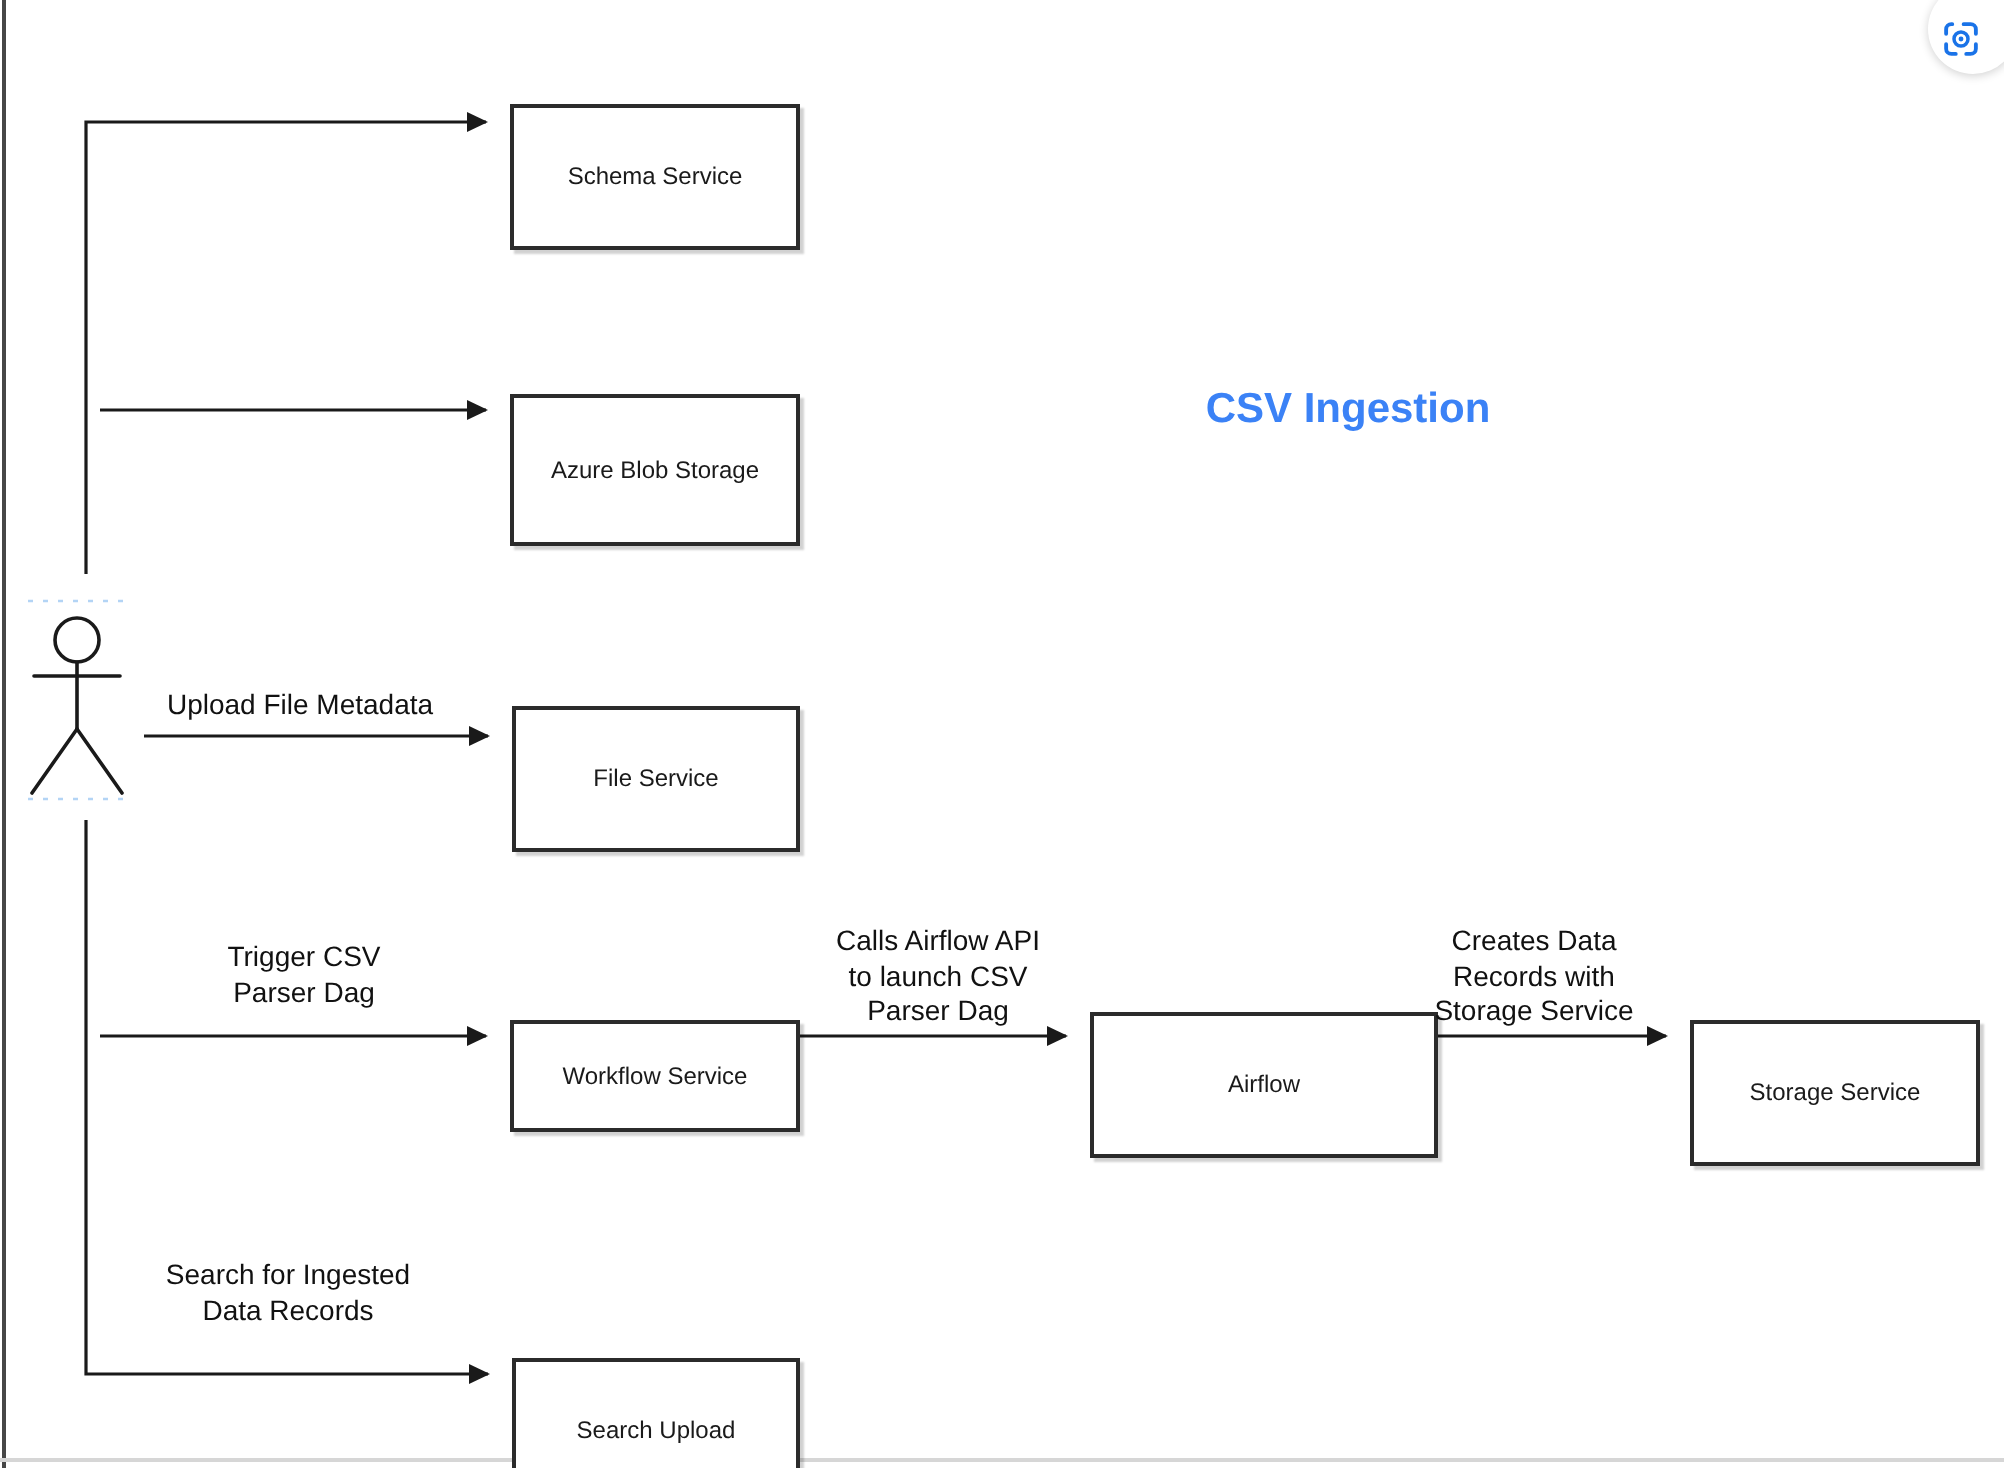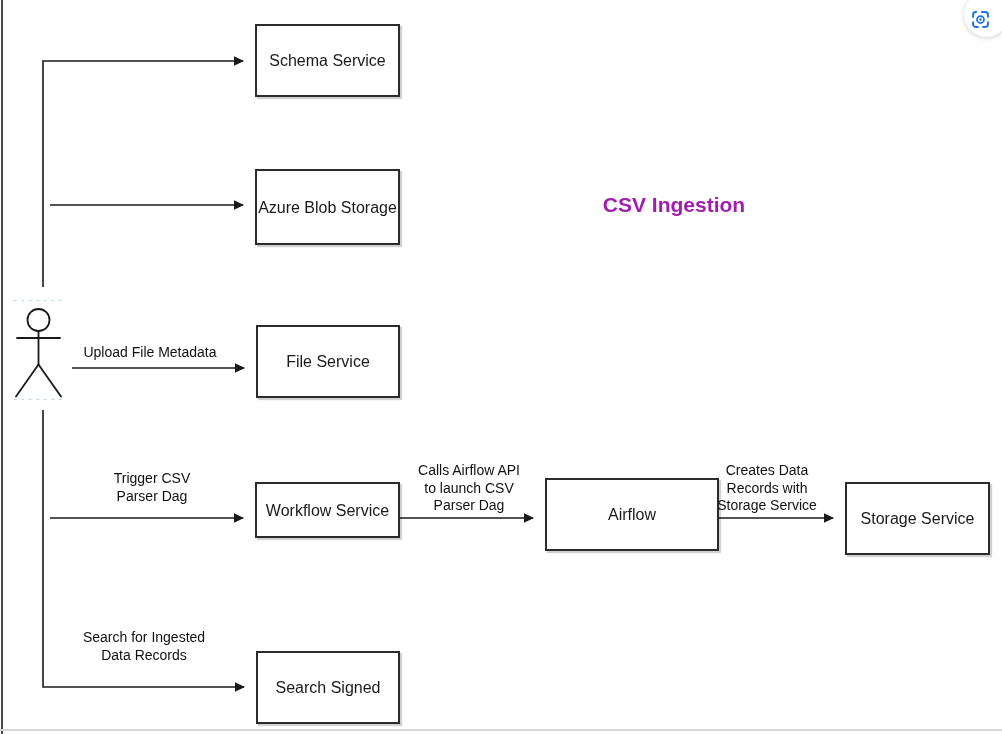--- a/index.html
+++ b/index.html
@@ -19,37 +19,38 @@
     position:absolute;left:0;top:729px;width:1002px;height:2px;
     background:#d6d6d6;
   }
   svg.wires{position:absolute;left:0;top:0;pointer-events:none;}
   .box{
     position:absolute;
     background:#ffffff;
     border:2px solid #2b2b2b;
     box-shadow:2px 2px 1px rgba(0,0,0,0.18);
     display:flex;align-items:center;justify-content:center;
-    font-size:16px;line-height:17px;text-align:center;
+    font-size:12px;line-height:17px;text-align:center;
     box-sizing:border-box;
     cursor:default;
+    margin-top:28px;
   }
   .edge-label{
     position:absolute;
     transform:translateX(-50%);
     text-align:center;
     font-size:14px;
     white-space:pre-line;
     color:#111111;
   }
   .diagram-title{
     position:absolute;
     transform:translateX(-50%);
     font-size:21px;line-height:22px;font-weight:bold;
-    color:#a21caf;
+    color:#3b82f6;
     white-space:nowrap;
     text-align:center;
   }
   .capture-btn{
     position:absolute;
     left:964px;top:-8px;
     width:45px;height:45px;
     background:#ffffff;
     border-radius:50%;
     box-shadow:0 1px 5px rgba(0,0,0,0.18);
@@ -115,21 +116,21 @@
 
   <div class="box" style="left:545px;top:478px;width:174px;height:73px;">
     <span>Airflow</span>
   </div>
 
   <div class="box" style="left:845px;top:482px;width:145px;height:73px;">
     <span>Storage Service</span>
   </div>
 
   <div class="box" style="left:256px;top:651px;width:144px;height:73px;">
-    <span>Search Signed</span>
+    <span>Search Upload</span>
   </div>
 
 
 
   <div class="edge-label" style="left:150px;top:344px;line-height:16px;">Upload File Metadata</div>
 
   <div class="edge-label" style="left:152px;top:470px;line-height:17.5px;">Trigger CSV
 Parser Dag</div>
 
   <div class="edge-label" style="left:469px;top:462px;line-height:17.5px;">Calls Airflow API

